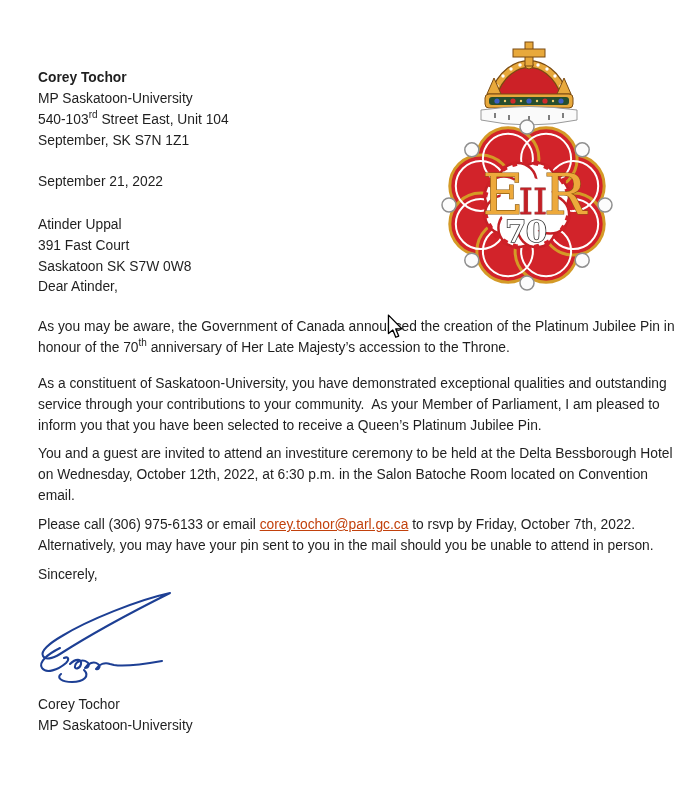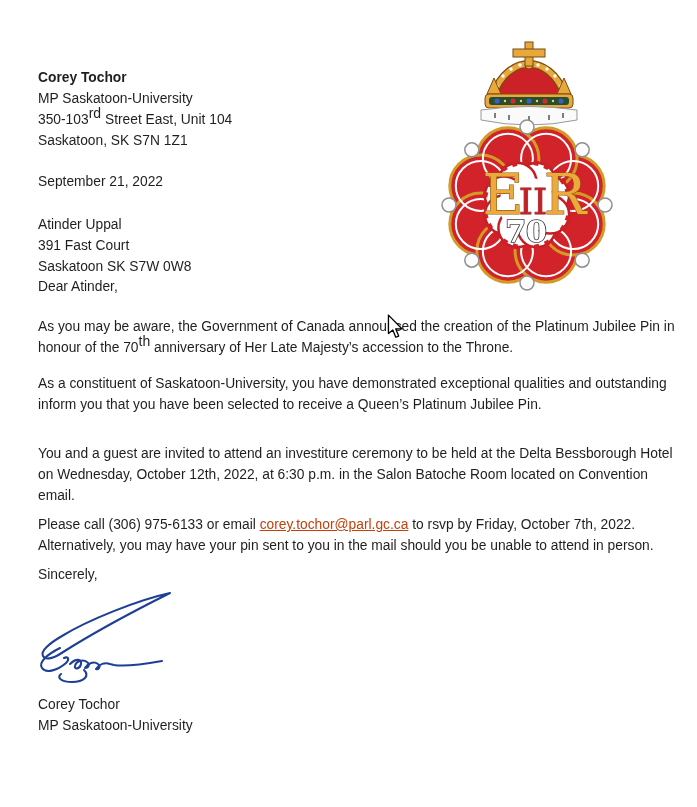--- a/index.html
+++ b/index.html
@@ -8,53 +8,54 @@
     width:697px;height:807px;
     background:#ffffff;
     font-family:"Liberation Sans", sans-serif;
     font-size:13.8px;
     color:#1f1f1f;
     overflow:hidden;
   }
   .abs{position:absolute;}
   .line{white-space:pre;height:21px;line-height:21px;}
   .bold{font-weight:bold;}
-  sup.ss{font-size:14px;vertical-align:super;line-height:0;}
+  sup.ss{font-size:10px;vertical-align:super;line-height:0;}
   a.email{color:#c2410c;text-decoration:underline;cursor:pointer;}
   svg text{font-family:"DejaVu Serif", serif;}
 </style>
 </head>
 <body>
 
 <div id="page">
 
   <div class="abs" style="left:38px;top:67px;">
     <div class="line bold">Corey Tochor</div>
     <div class="line">MP Saskatoon-University</div>
-    <div class="line"><span>350-103</span><sup class="ss">rd</sup><span> Street East, Unit 104</span></div>
-    <div class="line">Saskatoon, SK S7N 1Z1</div>
+    <div class="line"><span>540-103</span><sup class="ss">rd</sup><span> Street East, Unit 104</span></div>
+    <div class="line">September, SK S7N 1Z1</div>
   </div>
 
   <div class="abs line" style="left:38px;top:171px;text-align:center;">September 21, 2022</div>
 
   <div class="abs" style="left:38px;top:214px;">
     <div class="line">Atinder Uppal</div>
     <div class="line">391 Fast Court</div>
     <div class="line">Saskatoon SK S7W 0W8</div>
   </div>
 
   <div class="abs line" style="left:38px;top:276px;">Dear Atinder,</div>
 
   <div class="abs" style="left:38px;top:316px;">
     <div class="line">As you may be aware, the Government of Canada announced the creation of the Platinum Jubilee Pin in</div>
     <div class="line"><span>honour of the 70</span><sup class="ss">th</sup><span> anniversary of Her Late Majesty’s accession to the Throne.</span></div>
   </div>
 
   <div class="abs" style="left:38px;top:373px;">
     <div class="line">As a constituent of Saskatoon-University, you have demonstrated exceptional qualities and outstanding</div>
+    <div class="line">service through your contributions to your community.  As your Member of Parliament, I am pleased to</div>
     <div class="line">inform you that you have been selected to receive a Queen’s Platinum Jubilee Pin.</div>
   </div>
 
   <div class="abs" style="left:38px;top:443px;">
     <div class="line">You and a guest are invited to attend an investiture ceremony to be held at the Delta Bessborough Hotel</div>
     <div class="line">on Wednesday, October 12th, 2022, at 6:30 p.m. in the Salon Batoche Room located on Convention</div>
     <div class="line">email.</div>
   </div>
 
   <div class="abs" style="left:38px;top:514px;">

